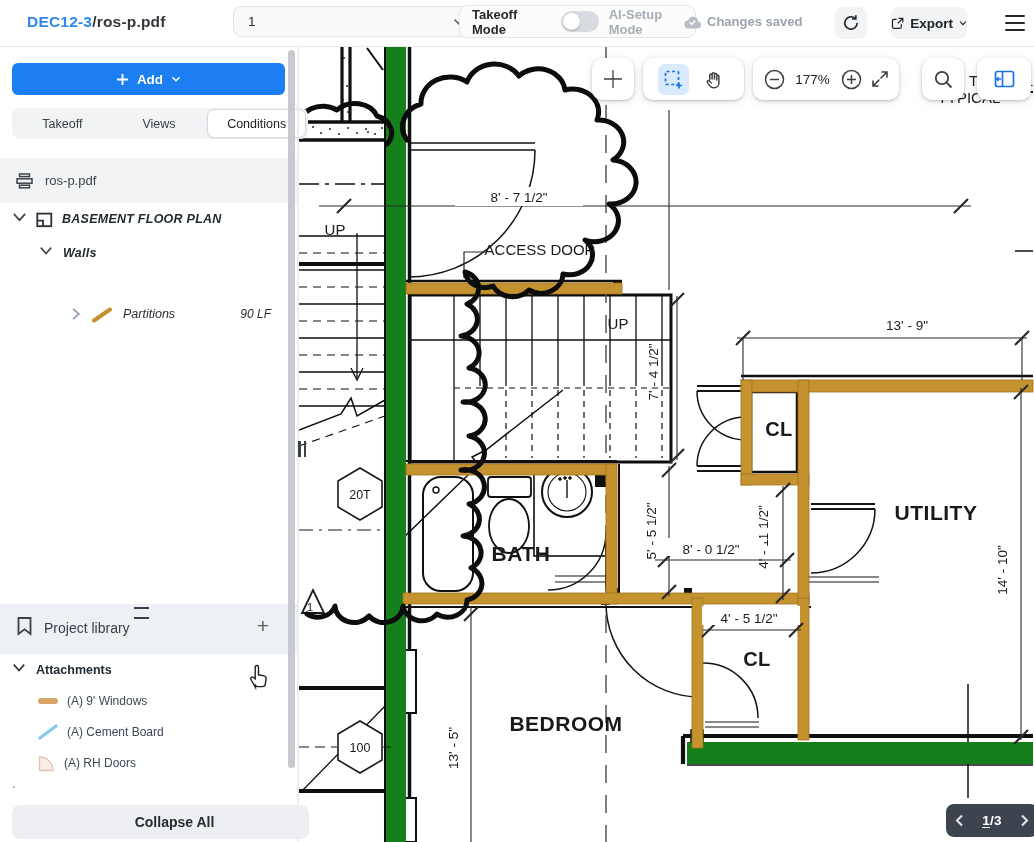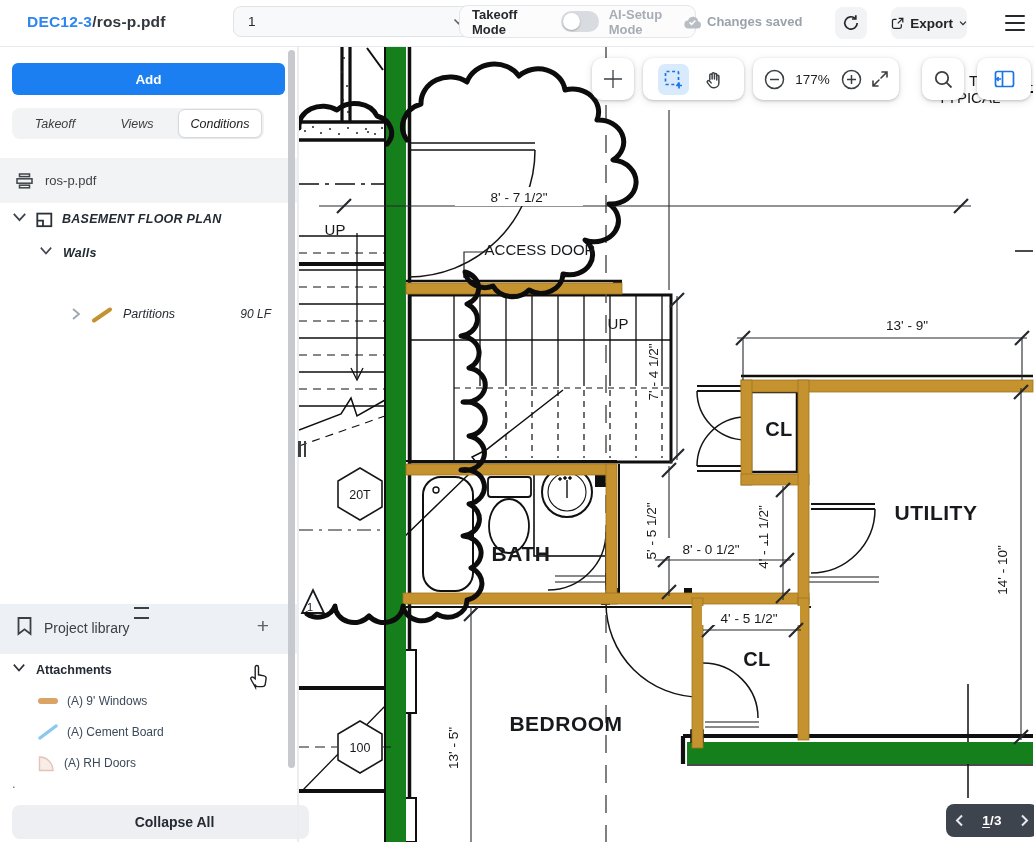--- a/index.html
+++ b/index.html
@@ -19,22 +19,22 @@
   .saved{position:absolute;left:684px;top:14px;display:flex;align-items:center;gap:6px;}
   .saved .txt{font-size:13px;font-weight:600;color:#9aa3ac;}
   .iconbtn{position:absolute;background:#f1f3f4;border-radius:8px;display:flex;align-items:center;justify-content:center;cursor:pointer;}
   .refresh-btn{left:835px;top:7px;width:32px;height:32px;}
   .export-btn{left:891px;top:7px;width:76px;height:32px;gap:6px;}
   .export-btn .lbl{font-size:13.5px;font-weight:700;color:#202327;}
   .menu-btn{left:1000px;top:10px;width:30px;height:26px;background:transparent;flex-direction:column;justify-content:center;gap:4.5px;}
   .menu-btn i{display:block;width:20px;height:2.4px;background:#26282b;border-radius:2px;}
   
   .sidebar{position:absolute;left:0;top:46px;width:297px;height:796px;background:#fff;z-index:40;}
-  .add-btn{position:absolute;left:12px;top:17px;width:273px;height:32px;background:#1b7ff2;border-radius:6px;color:#fff;display:flex;align-items:center;justify-content:center;gap:8px;font-size:13.5px;font-weight:600;cursor:pointer;flex-direction:column;}
-  .tabs{position:absolute;left:12px;top:62px;width:252px;height:31px;background:#f1f3f4;border-radius:8px;display:flex;align-items:center;padding:2px;box-sizing:border-box;font-style:italic;}
+  .add-btn{position:absolute;left:12px;top:17px;width:273px;height:32px;background:#1b7ff2;border-radius:6px;color:#fff;display:flex;align-items:center;justify-content:center;gap:8px;font-size:13.5px;font-weight:600;cursor:pointer;}
+  .tabs{position:absolute;left:12px;top:62px;width:296px;height:31px;background:#f1f3f4;border-radius:8px;display:flex;align-items:center;padding:2px;box-sizing:border-box;}
   .tab{flex:1;height:27px;display:flex;align-items:center;justify-content:center;font-size:12.5px;color:#3c4043;border-radius:7px;cursor:pointer;}
   .tab.active{background:#fff;border:1px solid #d5d8dc;box-shadow:0 1px 2px rgba(0,0,0,.06);font-weight:500;color:#202124;}
   .doc-row{position:absolute;left:0;top:112px;width:297px;height:45px;background:#f1f3f4;display:flex;align-items:center;cursor:pointer;}
   .doc-row .nm{margin-left:12px;font-size:13px;color:#3f4449;}
   .trow{position:absolute;display:flex;cursor:pointer;font-style:italic;}
   .trow .lbl{font-size:12.5px;color:#262c33;}
   .trow .lbl.b{font-weight:700;color:#222a33;letter-spacing:.25px;}
   .trow .qty{position:absolute;right:14px;font-size:12px;color:#272b30;}
   .lib-row{position:absolute;left:0;top:558px;width:297px;height:50px;background:#edf0f4;}
   .lib-row .bm{position:absolute;left:16px;top:12px;}

